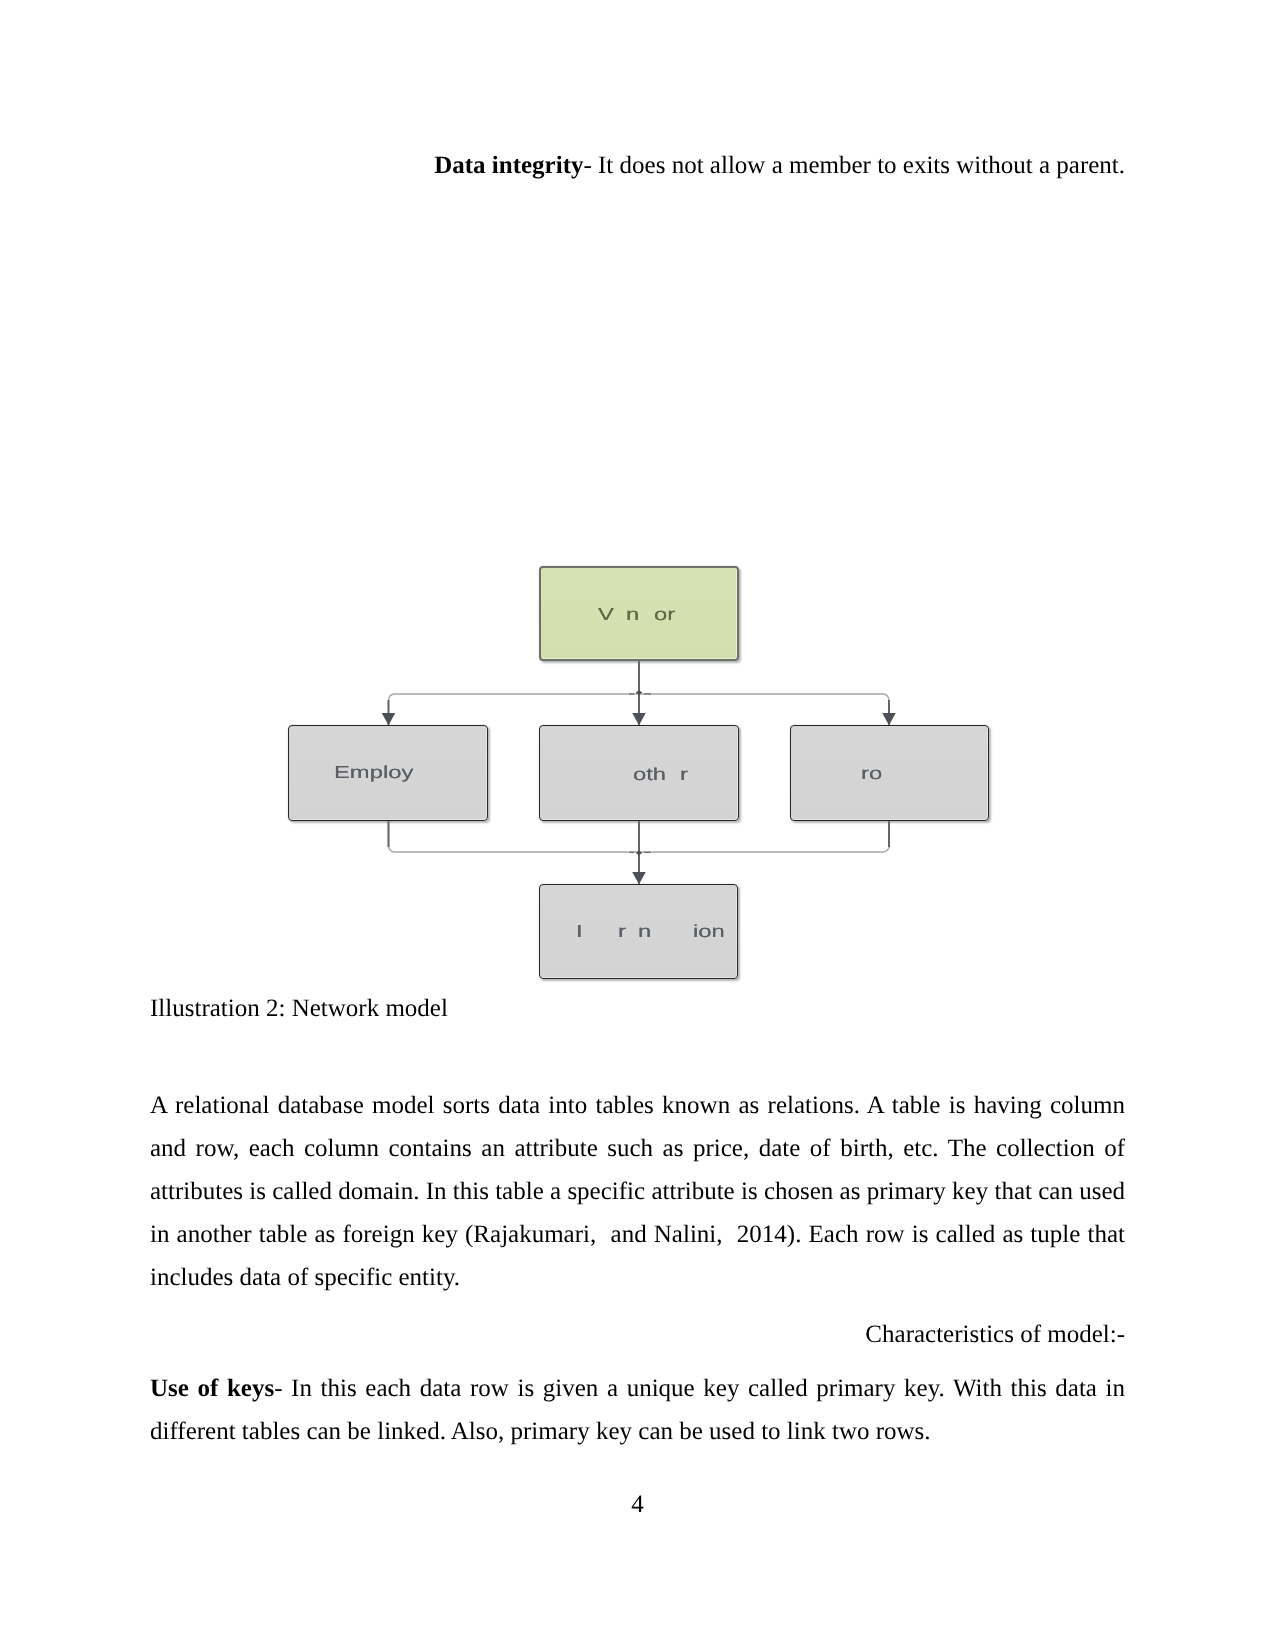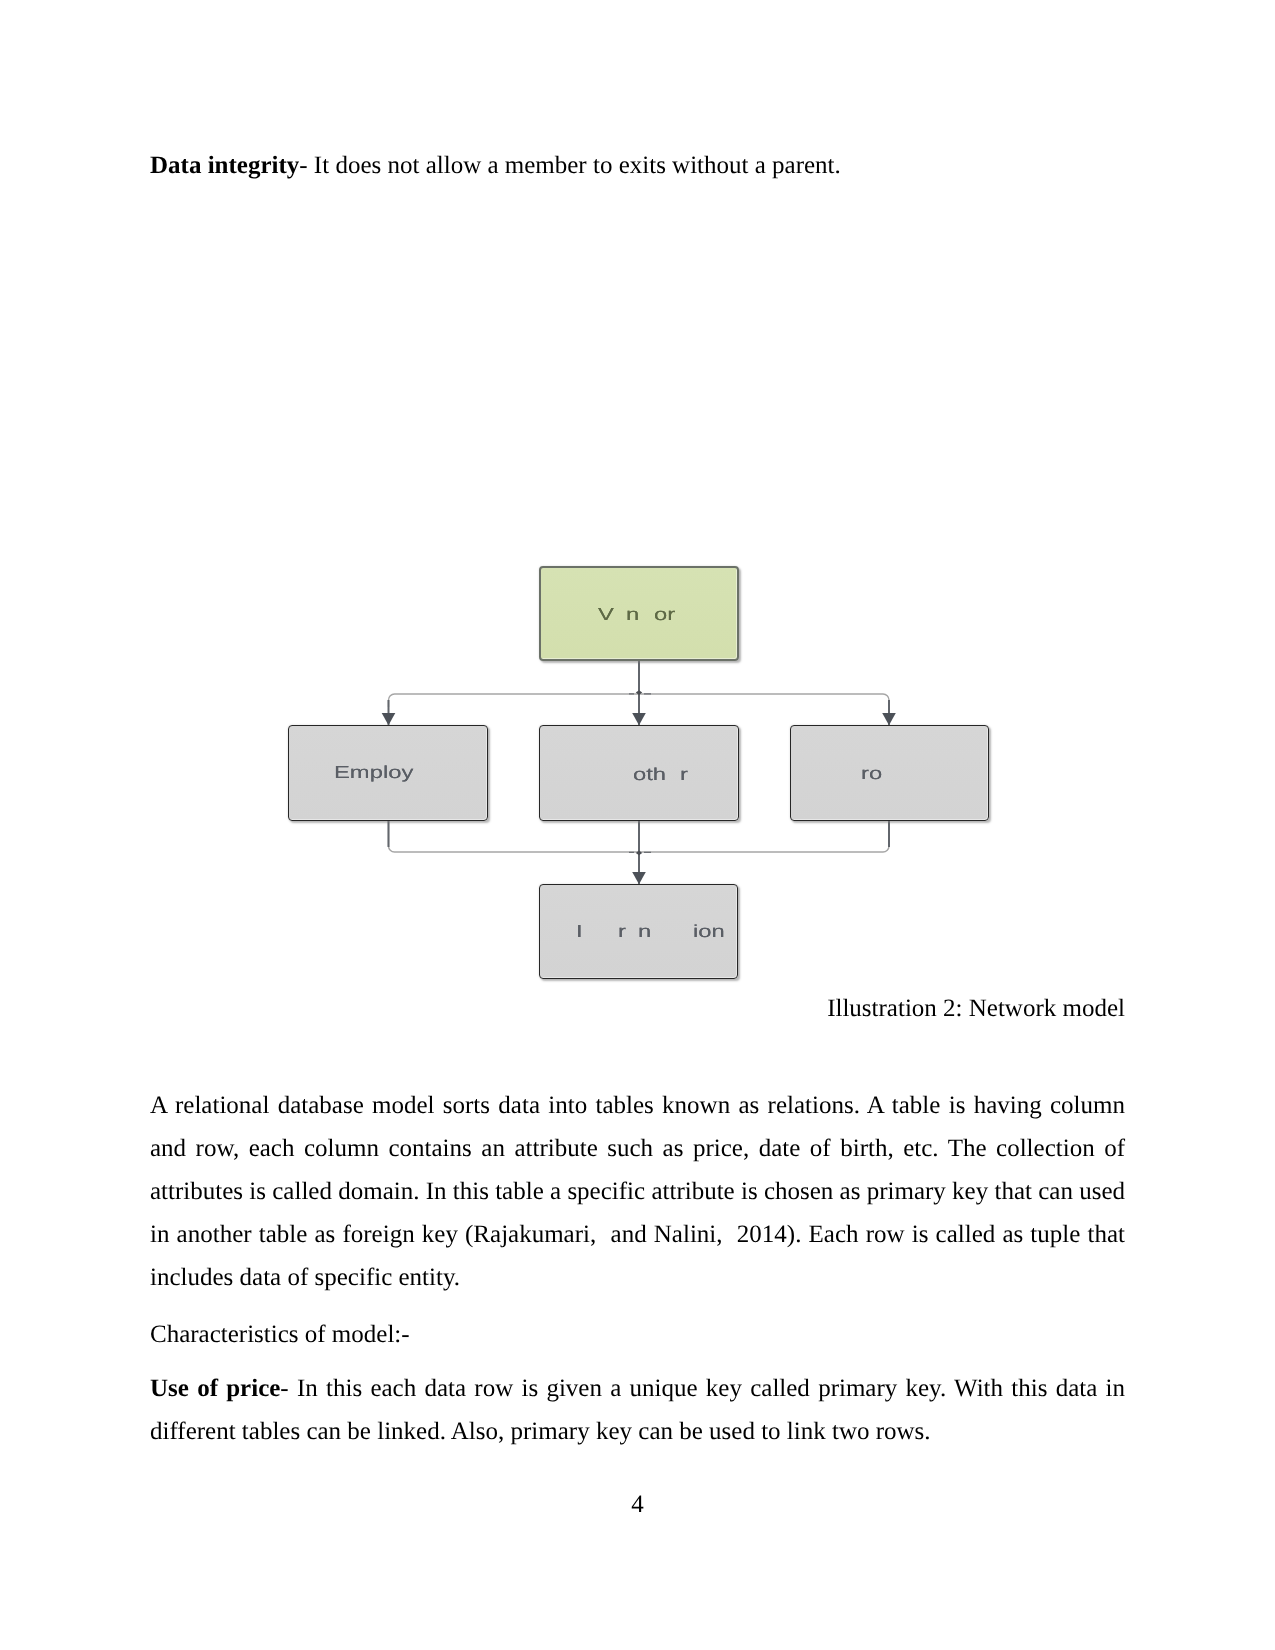--- a/index.html
+++ b/index.html
@@ -7,35 +7,35 @@
   body{
     width:1275px;height:1650px;background:#ffffff;overflow:hidden;
     font-family:"Liberation Serif",serif;
     color:#000000;
     -webkit-font-smoothing:antialiased;
     text-rendering:geometricPrecision;
   }
   .page{position:relative;width:1275px;height:1650px;background:#fff;}
 
   
-  .tblock{position:absolute;left:150px;width:975px;font-size:25px;line-height:43px;}
+  .tblock{position:absolute;left:150px;width:975px;font-size:25px;line-height:43px;text-align:right;}
   .just{text-align:justify;text-justify:inter-word;}
   .just > span{display:inline;}
   b{font-weight:bold;}
 
   #intro{top:119px;}
   #para-relational{top:1059px;font-family:Liberation Serif, serif;}
   #para-characteristics{top:1288px;}
   #para-usekeys{top:1342px;}
 
   .pageno{position:absolute;left:0;top:1488px;width:1275px;text-align:center;font-size:25px;line-height:34px;}
 
   
   .figure{position:absolute;left:0;top:0;width:1275px;height:1650px;pointer-events:none;}
-  .caption{position:absolute;left:150px;top:992px;width:975px;text-align:right;font-size:25px;line-height:34px;}
+  .caption{position:absolute;left:150px;top:992px;width:975px;text-align:left;font-size:25px;line-height:34px;}
 
   .diagram{position:absolute;left:0;top:0;width:1275px;height:1650px;
            filter:blur(0.55px);}
   .node{position:absolute;box-sizing:border-box;border-radius:4px;}
   .node.green{background:linear-gradient(180deg,#d6e2b3 0%,#d3dfad 100%);border:2.2px solid #6b7168;
               box-shadow:2px 2px 2px rgba(120,120,120,0.5), 0 0 2px rgba(160,160,160,0.45),
                          inset -1px -1px 0 rgba(255,255,255,0.45);}
   .node.grey{background:linear-gradient(180deg,#d6d6d6 0%,#d3d3d3 100%);border:1.5px solid #262626;
              box-shadow:2px 2px 2px rgba(120,120,120,0.5), 0 0 2px rgba(160,160,160,0.45),
                         inset -1px -1px 0 rgba(255,255,255,0.45);}
@@ -104,17 +104,17 @@
         <span class="lbl slate" style="left: 692.7px; top: 930.8px;">ion</span>
       </div>
   </div>
 
   <div class="caption">Illustration 2: Network model</div>
 
   <p class="tblock just" id="para-relational"><span>A relational database model sorts data into tables known as relations. A table is having column and row, each column contains an attribute such as price, date of birth, etc. The collection of attributes is called domain. In this table a specific attribute is chosen as primary key that can used in another table as foreign key </span><span class="cite">(Rajakumari, &nbsp;and Nalini, &nbsp;2014)</span><span>. Each row is called as tuple that includes data of specific entity.</span></p>
 
   <p class="tblock" id="para-characteristics">Characteristics of model:-</p>
 
-  <p class="tblock just" id="para-usekeys"><b>Use of price</b><span>- In this each data row is given a unique key called primary key. With this data in different tables can be linked. Also, primary key can be used to link two rows.</span></p>
+  <p class="tblock just" id="para-usekeys"><b>Use of keys</b><span>- In this each data row is given a unique key called primary key. With this data in different tables can be linked. Also, primary key can be used to link two rows.</span></p>
 
   <div class="pageno">4</div>
 
 </div>
 
 </body></html>

